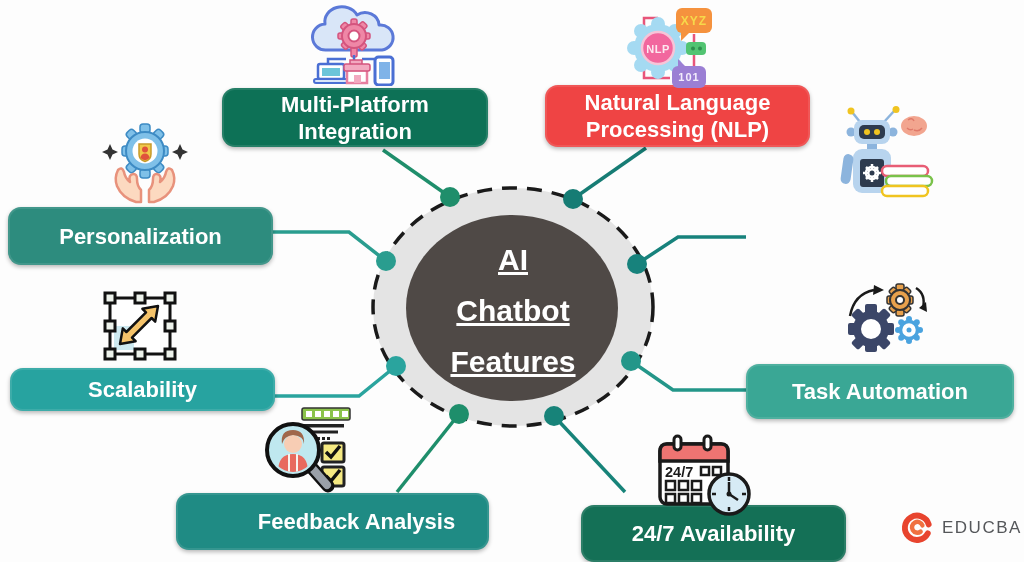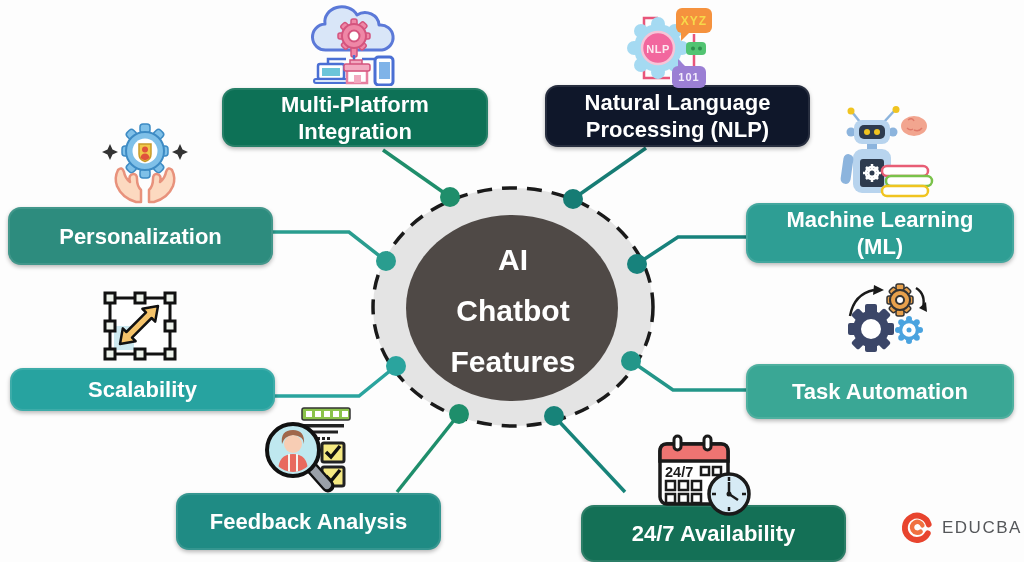--- a/index.html
+++ b/index.html
@@ -5,21 +5,21 @@
   html,body{margin:0;padding:0;background:#fff;}
   .stage{position:relative;width:1024px;height:562px;background:#fdfdfd;overflow:hidden;
          font-family:"Liberation Sans",sans-serif;}
   .connectors{position:absolute;left:0;top:0;}
   .feat{position:absolute;border-radius:13px;display:flex;align-items:center;justify-content:center;
         text-align:center;color:#ffffff;font-weight:bold;font-size:22px;line-height:27px;
         white-space:pre-line;
         box-shadow:0 2px 4px rgba(0,0,0,.28), inset 0 0 0 2px rgba(255,255,255,.10);}
   .center-text{position:absolute;left:406px;top:220px;width:214px;height:180px;
         display:flex;align-items:center;justify-content:center;text-align:center;
-        color:#ffffff;font-weight:bold;font-size:30px;line-height:51px;white-space:pre-line;}
+        color:#ffffff;font-weight:bold;font-size:30px;line-height:51px;white-space:pre-line;text-decoration:underline;}
   .icon-wrap{position:absolute;}
   .icon-wrap svg{display:block;width:100%;height:100%;}
   .logo{position:absolute;left:899px;top:509px;display:flex;align-items:center;gap:7px;}
   .logo-text{color:#55575a;font-size:17px;letter-spacing:1.5px;font-weight:500;}
   .svgtxt{font-family:"Liberation Sans",sans-serif;font-weight:bold;}
 </style>
 </head>
 <body>
 
 <div class="stage">
@@ -50,35 +50,31 @@
   </svg>
 
   <div class="center-text">AI
 Chatbot
 Features</div>
 
   <div class="feat" style="left: 222px; top: 88px; width: 266px; height: 59px; background: rgb(13, 113, 86);">
     <span>Multi-Platform
 Integration</span>
   </div>
-  <div class="feat" style="left: 545px; top: 85px; width: 265px; height: 62px; background: #0f172a;">
+  <div class="feat" style="left: 545px; top: 85px; width: 265px; height: 62px; background: #ef4444;">
     <span>Natural Language
 Processing (NLP)</span>
   </div>
-  <div class="feat" style="left: 746px; top: 203px; width: 268px; height: 60px; background: rgb(46, 158, 148);">
-    <span>Machine Learning
-(ML)</span>
-  </div>
   <div class="feat" style="left: 746px; top: 364px; width: 268px; height: 55px; background: rgb(58, 167, 149);">
     <span>Task Automation</span>
   </div>
   <div class="feat" style="left: 581px; top: 493px; width: 265px; height: 57px; background: rgb(20, 112, 86); margin-top: 12px;">
     <span>24/7 Availability</span>
   </div>
-  <div class="feat" style="left: 176px; top: 493px; width: 265px; height: 57px; background: rgb(31, 139, 132);">
+  <div class="feat" style="left: 176px; top: 493px; width: 265px; height: 57px; background: rgb(31, 139, 132); padding-left: 48px;">
     <span>Feedback Analysis</span>
   </div>
   <div class="feat" style="left: 10px; top: 368px; width: 265px; height: 43px; background: rgb(39, 163, 160);">
     <span>Scalability</span>
   </div>
   <div class="feat" style="left: 8px; top: 207px; width: 265px; height: 58px; background: rgb(45, 140, 126);">
     <span>Personalization</span>
   </div>
 
   <div class="icon-wrap" style="left:298px;top:2px;width:112px;height:84px">

